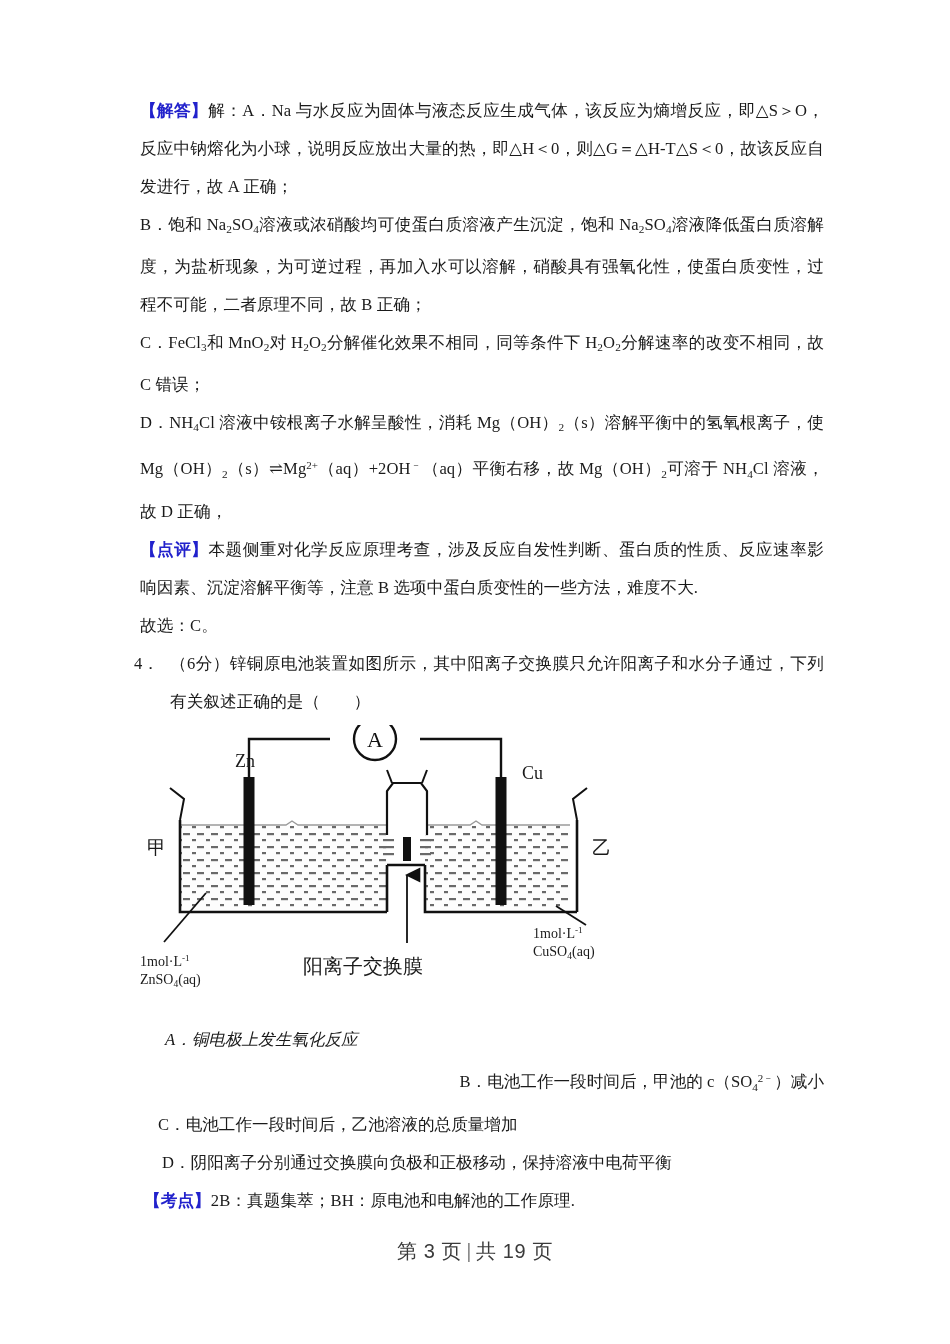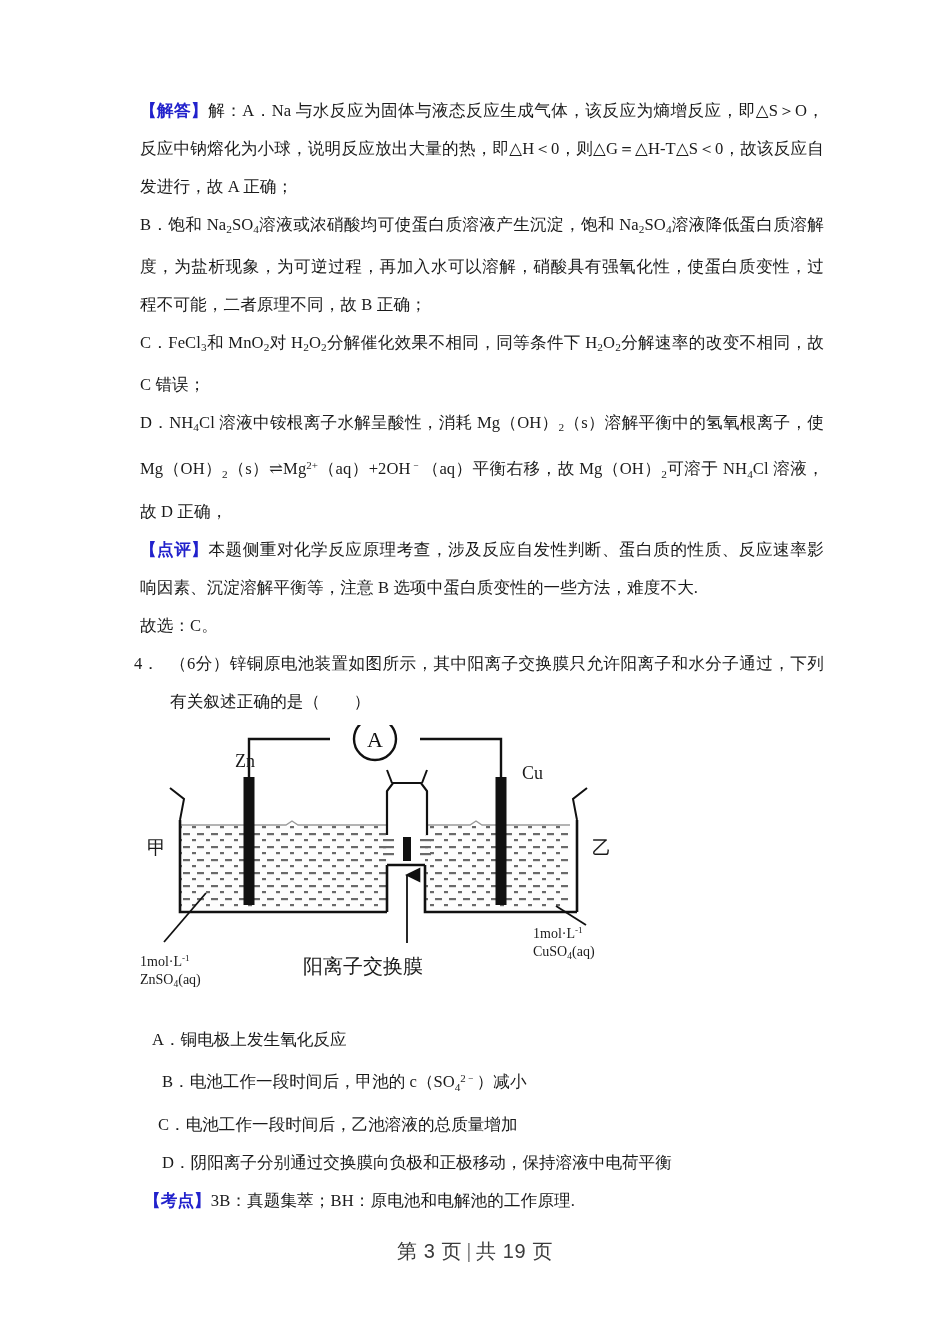--- a/index.html
+++ b/index.html
@@ -197,26 +197,26 @@
         <span>1mol·L</span><sup>-1</sup><br>
         <span>ZnSO<sub>4</sub>(aq)</span>
       </span>
 
       <span class="fig-label" style="left:393px; top:196px; font-size:14px; line-height:18px; text-align:left;">
         <span>1mol·L</span><sup>-1</sup><br>
         <span>CuSO<sub>4</sub>(aq)</span>
       </span>
     </div>
 
-    <p class="opt" style="margin:14px 0 0 12px;">A．铜电极上发生氧化反应</p>
-    <p class="opt" style="margin:0 0 0 22px;">B．电池工作一段时间后，甲池的 c（SO<sub>4</sub><sup>2﹣</sup>）减小</p>
+    <p class="opt" style="margin:14px 0 0 25px;font-style:italic;">A．铜电极上发生氧化反应</p>
+    <p class="opt" style="margin:0 0 0 22px;text-align:right;">B．电池工作一段时间后，甲池的 c（SO<sub>4</sub><sup>2﹣</sup>）减小</p>
     <p class="opt" style="margin:0 0 0 18px;">C．电池工作一段时间后，乙池溶液的总质量增加</p>
     <p class="opt" style="margin:0 0 0 22px;">D．阴阳离子分别通过交换膜向负极和正极移动，保持溶液中电荷平衡</p>
 
-    <p class="para" style="margin-left:4px;"><span class="tag">【考点】</span><span>3B：真题集萃；BH：原电池和电解池的工作原理.</span></p>
+    <p class="para" style="margin-left:4px;"><span class="tag">【考点】</span><span>2B：真题集萃；BH：原电池和电解池的工作原理.</span></p>
 
 
   </div>
 
   <div class="footer">
     <span>第 3 页</span><span class="sep">|</span><span>共 19 页</span>
   </div>
 
 </div>
 

